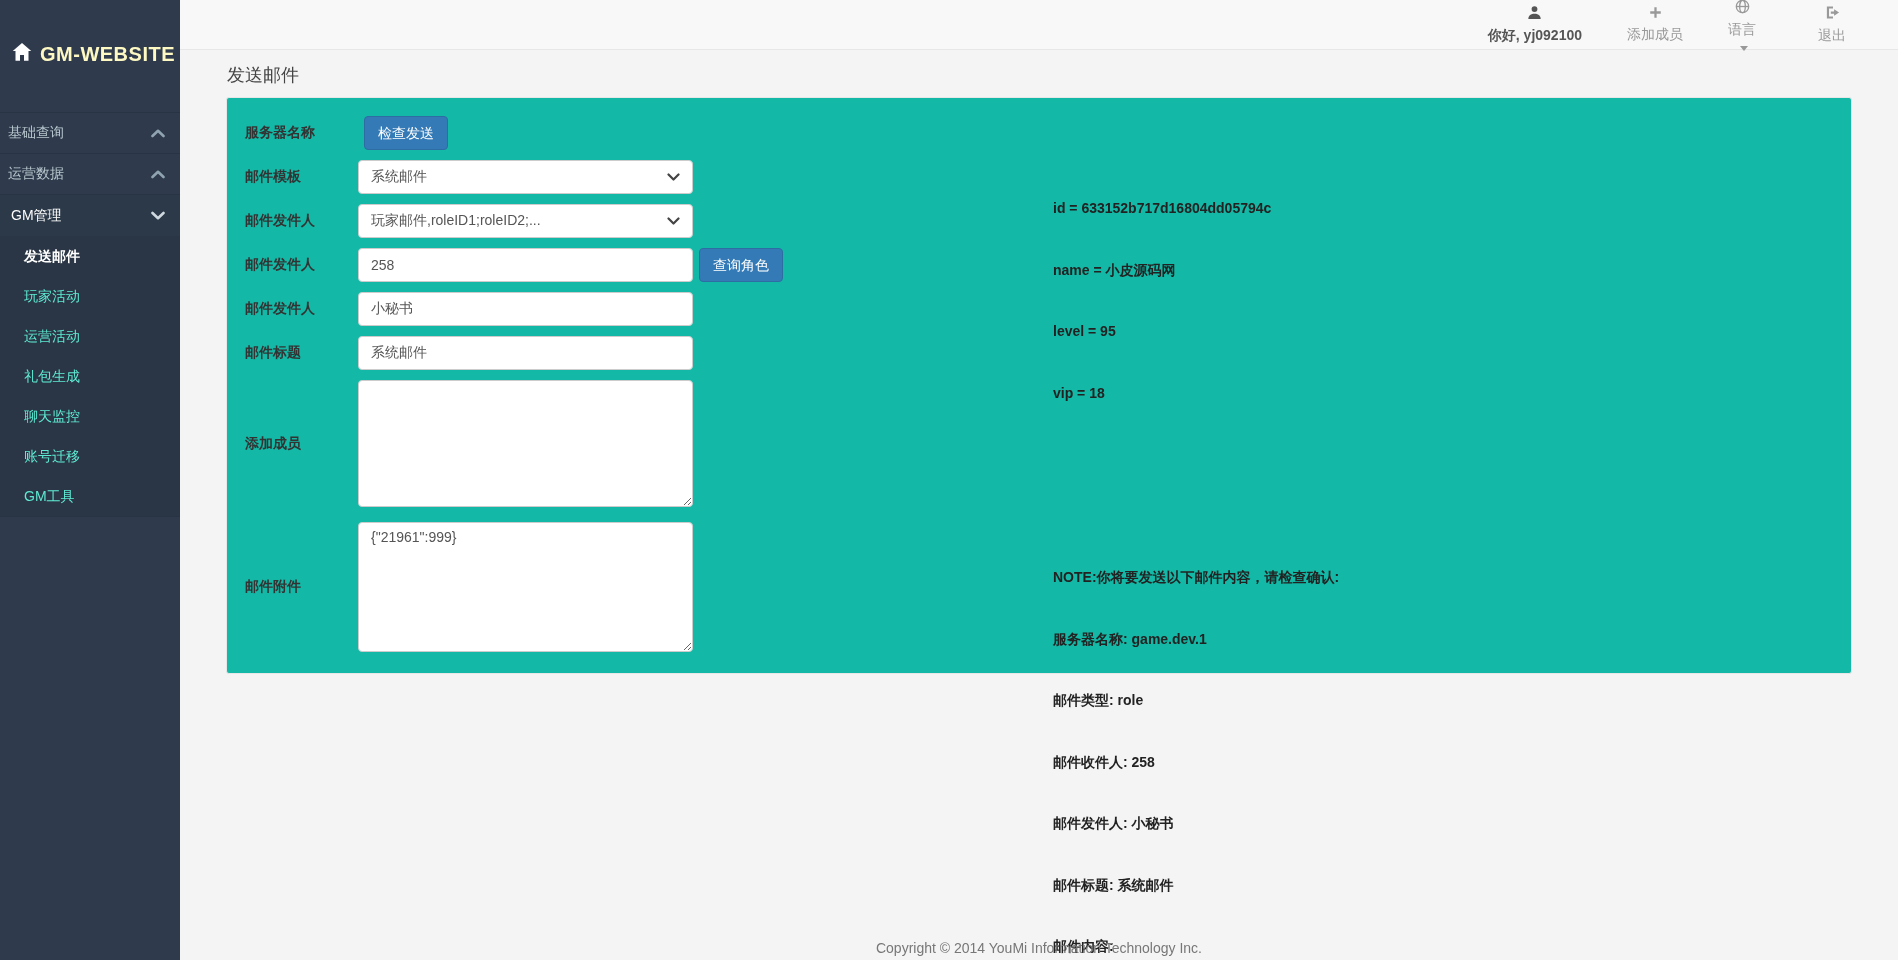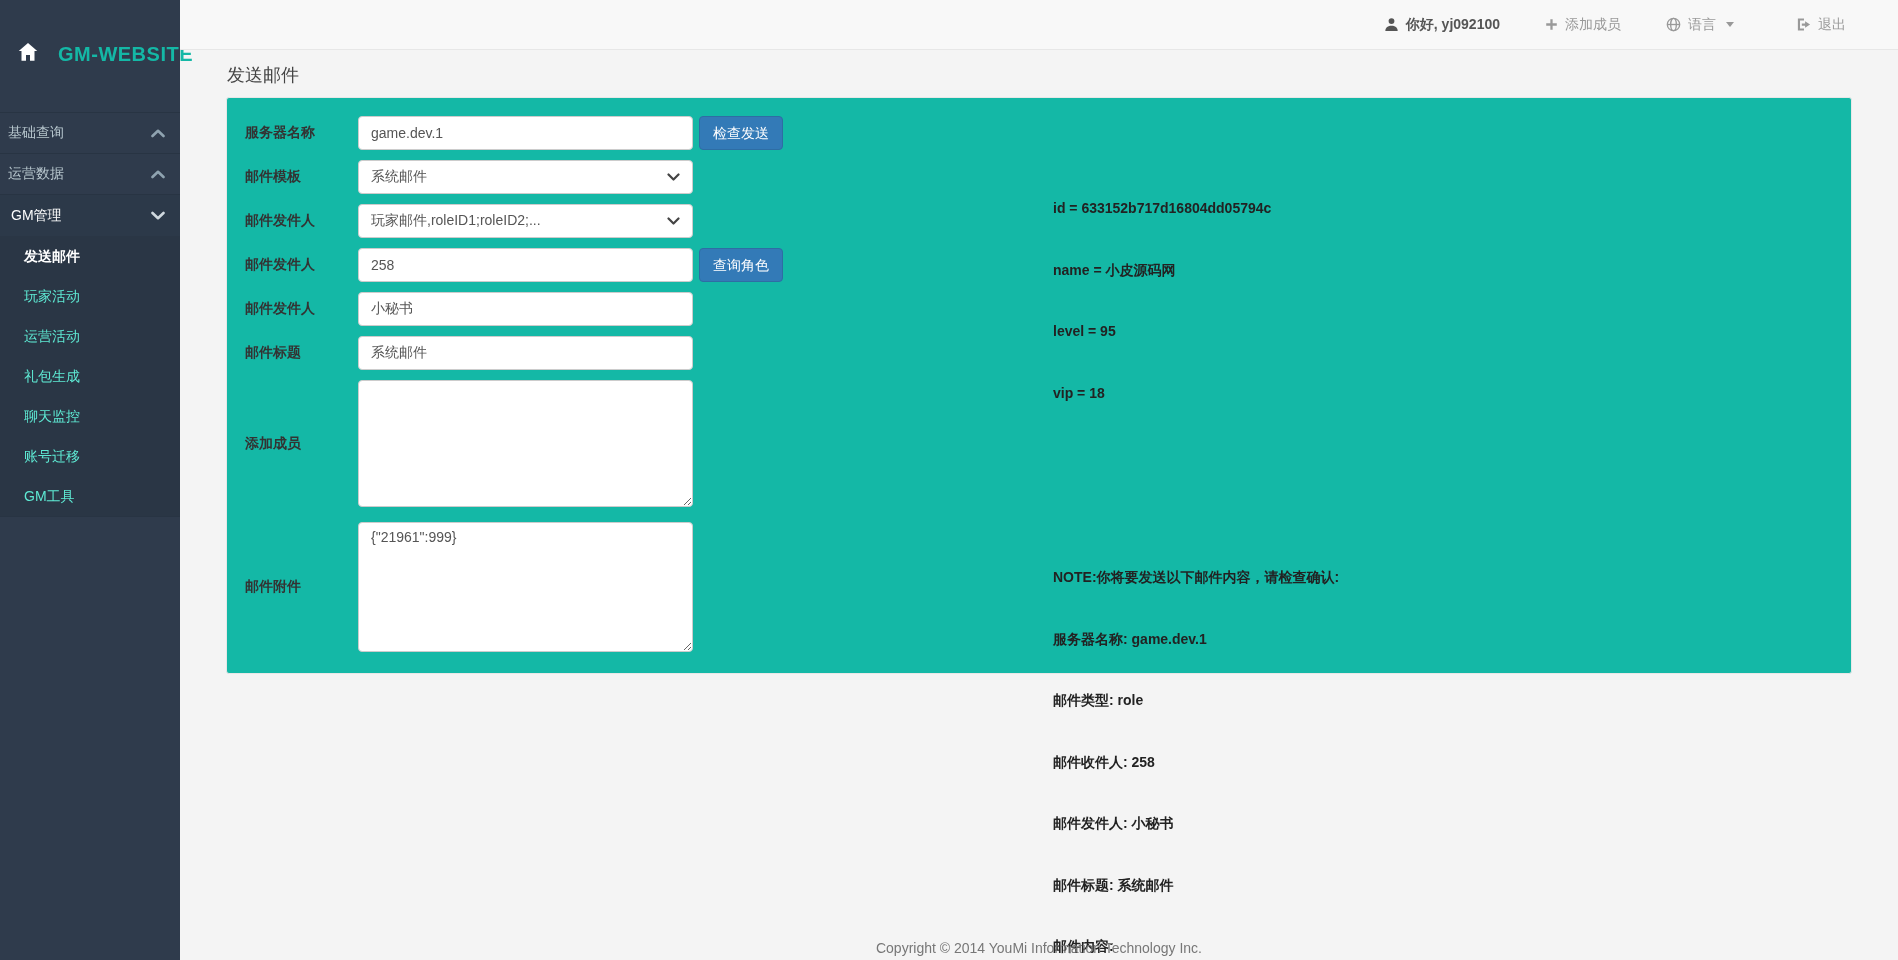--- a/index.html
+++ b/index.html
@@ -13,25 +13,24 @@
     color: #333;
   }
 
   
   .sidebar {
     position: absolute; left: 0; top: 0;
     width: 180px; height: 960px;
     background: #2f3b4c;
   }
   .logo-row {
-    display: flex; align-items: center; gap: 20px;
+    display: flex; align-items: center; gap: 8px;
     padding: 42px 0 0 12px;
-    color: #14b8a6; font-weight: bold; font-size: 20px; letter-spacing: .5px;
+    color: #fef9c3; font-weight: bold; font-size: 20px; letter-spacing: .5px;
     white-space: nowrap;
-    margin-left: 6px;
   }
   .logo-row svg { width: 20px; height: 20px; fill: #fff; flex-shrink: 0; }
   .nav { margin-top: 45px; border-top: 1px solid #283443; }
   .nav-header {
     height: 41px;
     display: flex; align-items: center; justify-content: space-between;
     padding: 0 15px 0 8px;
     color: #b8c7ce; cursor: pointer;
     border-bottom: 1px solid #283443;
   }
@@ -50,21 +49,21 @@
 
   
   .topbar {
     position: absolute; left: 180px; top: 0;
     width: 1718px; height: 50px;
     background: #f8f8f8; border-bottom: 1px solid #e7e7e7;
     display: flex; align-items: center; justify-content: flex-end;
     padding-right: 52px;
     color: #999;
   }
-  .tb-item { display: flex; align-items: center; gap: 7px; margin-left: 45px; cursor: pointer; white-space: nowrap; }
+  .tb-item { display: flex; align-items: center; gap: 7px; margin-left: 45px; cursor: pointer; white-space: nowrap; flex-direction: column; }
   .tb-item svg { display: block; }
   .tb-user { color: #555; font-weight: bold; cursor: default; }
   .tb-logout { margin-left: 62px; }
   .caret {
     display: inline-block; width: 0; height: 0; margin-left: 3px;
     border-left: 4px solid transparent; border-right: 4px solid transparent;
     border-top: 5px solid #999;
   }
 
   
@@ -219,21 +218,20 @@
 </div>
 
 <div class="content">
   <div class="page-title">发送邮件</div>
 
   <div class="card">
     <div class="form-col">
 
       <div class="form-row">
         <span class="form-label">服务器名称</span>
-        <input class="control" type="text" value="game.dev.1" style="">
         <button class="btn">检查发送</button>
       </div>
 
       <div class="form-row">
         <span class="form-label">邮件模板</span>
         <div class="control fake-select">
           <span>系统邮件</span>
           <span class="sel-chev">
             <svg viewBox="0 0 13 8">
                 <path d="M1.5 1.5L6.5 6.5 11.5 1.5"></path>

